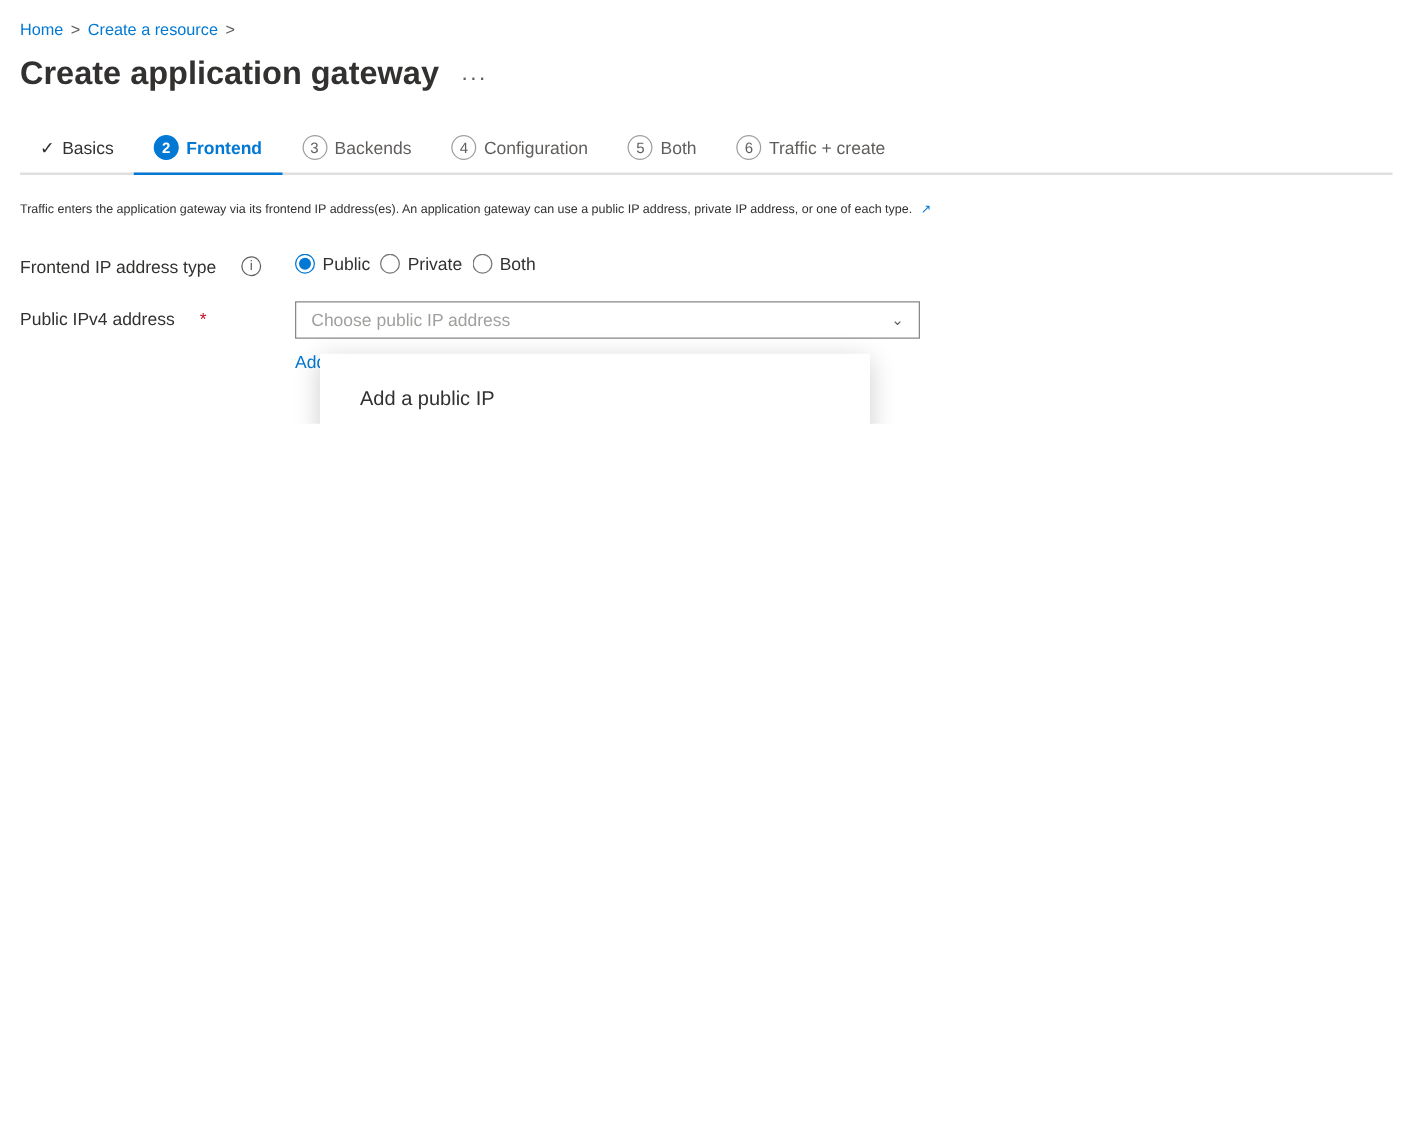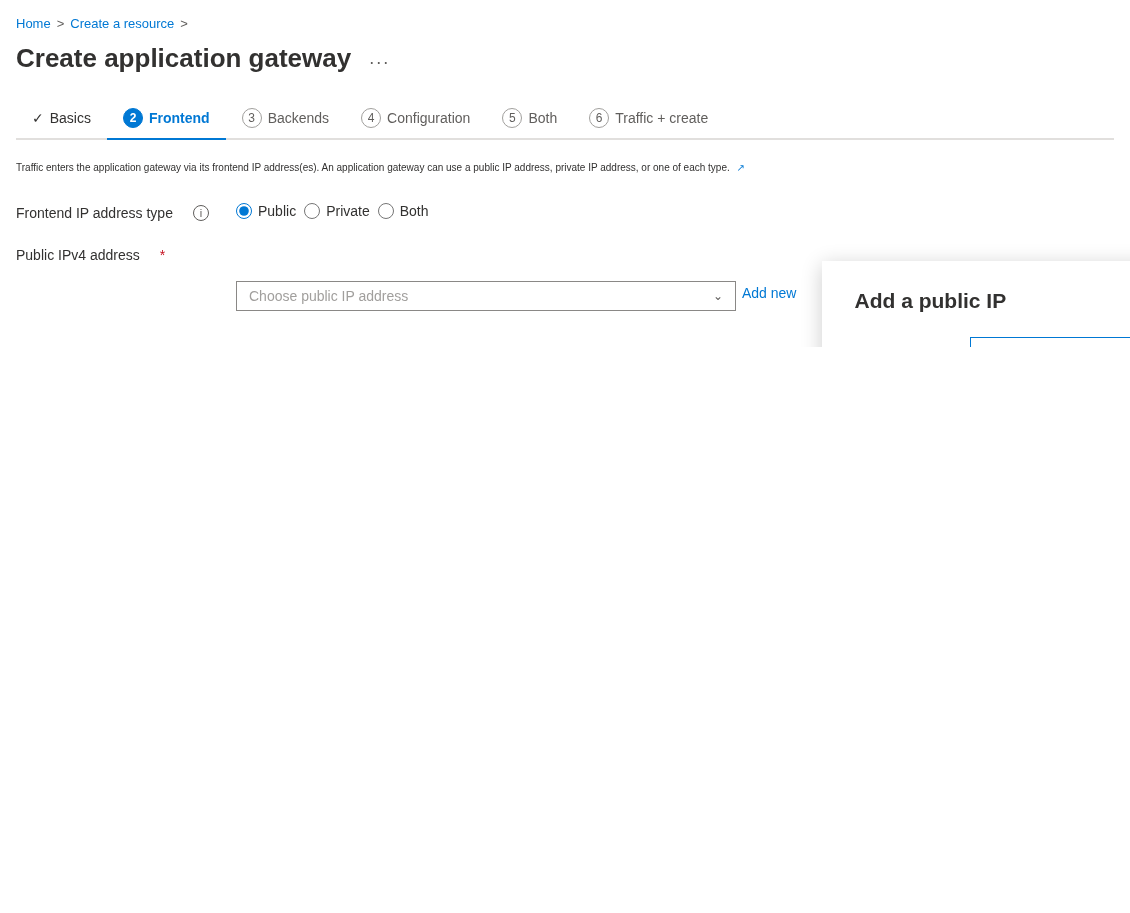--- a/index.html
+++ b/index.html
@@ -194,22 +194,22 @@
       position: absolute;
       top: -20px;
       left: 20px;
       background: #fff;
       box-shadow: 0 4px 20px rgba(0,0,0,0.2);
       padding: 28px 32px 28px 32px;
       min-width: 440px;
       z-index: 10;
     }
     .dialog-title {
-      font-size: 21px;
-      font-weight: 700;
+      font-size: 16px;
+      font-weight: 400;
       color: #323130;
       margin-bottom: 24px;
     }
     .dialog-form-row {
       display: flex;
       align-items: center;
       margin-bottom: 18px;
       gap: 16px;
     }
     .dialog-label {
@@ -360,21 +360,21 @@
         <span>Both</span>
       </label>
     </div>
   </div>
 
   <div class="form-row">
     <div class="form-label">
       <span>Public IPv4 address</span>
       <span class="required"> *</span>
     </div>
-    <div style="display:flex; flex-direction:row; gap:6px;margin-top:40px;">
+    <div style="display:flex; flex-direction:column; gap:6px;">
       <div class="dropdown-field">
         <span class="dropdown-placeholder">Choose public IP address</span>
         <span class="dropdown-chevron">⌄</span>
       </div>
       <a class="add-new-link">Add new</a>
 
       <div class="dialog-overlay">
         <div class="dialog">
           <div class="dialog-title">Add a public IP</div>
 

